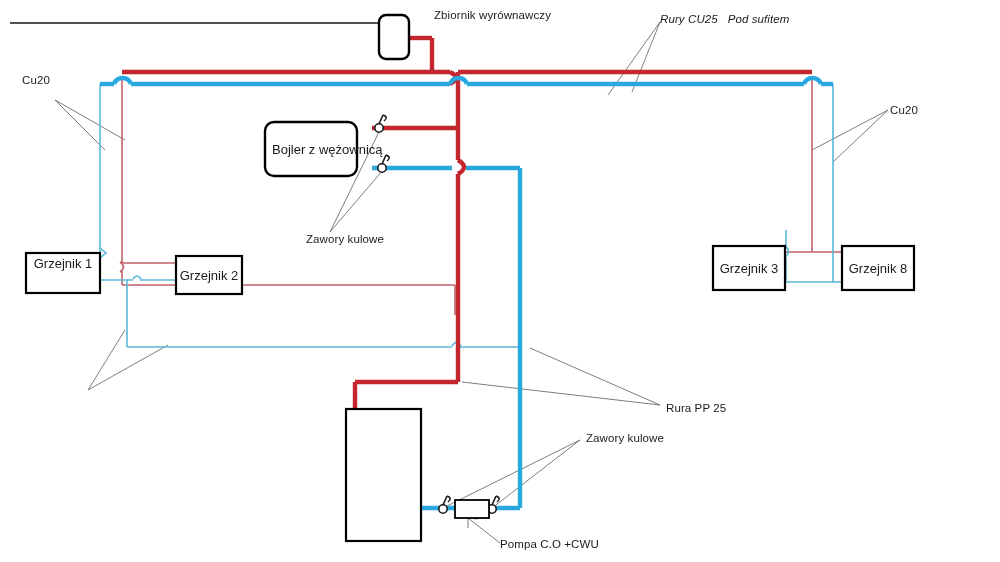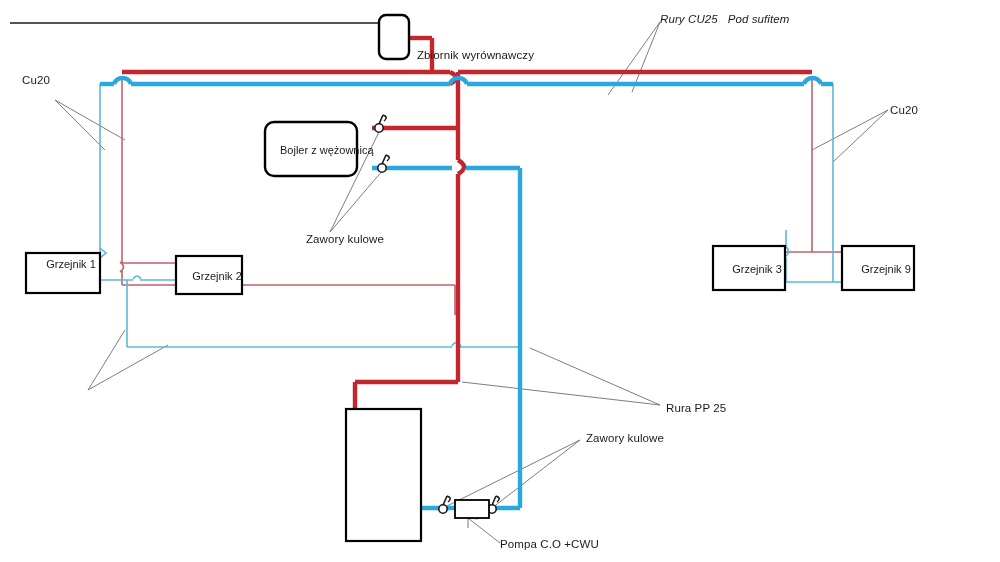--- a/index.html
+++ b/index.html
@@ -1,20 +1,20 @@
 <!DOCTYPE html>
 <html><head>
 <meta charset="utf-8">
 <style>
   html,body{margin:0;padding:0;background:#ffffff;}
   body{font-family:"Liberation Sans","DejaVu Sans",sans-serif;}
   #stage{position:relative;width:1000px;height:562px;background:#fff;overflow:hidden;}
   svg#diagram{position:absolute;left:0;top:0;width:1000px;height:562px;}
   .lbl{position:absolute;font-size:11.5px;color:#1a1a1a;white-space:pre;line-height:15px;letter-spacing:.1px;}
-  .boxlbl{position:absolute;font-size:11px;color:#1a1a1a;white-space:pre;line-height:16px;margin-left:8px;}
+  .boxlbl{position:absolute;font-size:13px;color:#1a1a1a;white-space:pre;line-height:16px;}
   .multi{white-space:pre-line;}
 </style>
 </head>
 <body>
 
 <div id="stage">
 
   <svg id="diagram" viewBox="0 0 1000 562">
 
     <g stroke="#6e6e6e" stroke-width="0.9" fill="none">
@@ -156,33 +156,33 @@
     <rect x="26" y="253" width="74" height="40" fill="#ffffff" stroke="#000" stroke-width="2.2"></rect>
     <rect x="176" y="256" width="66" height="38" fill="#ffffff" stroke="#000" stroke-width="2.2"></rect>
     <rect x="713" y="246" width="72" height="44" fill="#ffffff" stroke="#000" stroke-width="2.2"></rect>
     <rect x="842" y="246" width="72" height="44" fill="#ffffff" stroke="#000" stroke-width="2.2"></rect>
 
     <rect x="346" y="409" width="75" height="132" fill="#ffffff" stroke="#000" stroke-width="2.2"></rect>
 
     <rect x="455" y="500" width="34" height="18" fill="#ffffff" stroke="#000" stroke-width="1.8"></rect>
   </svg>
 
-  <div class="lbl" style="left:417px;top:8px;margin-top:40px;">Zbiornik wyrównawczy</div>
+  <div class="lbl" style="left:434px;top:8px;">Zbiornik wyrównawczy</div>
   <div class="lbl" style="left:660px;top:12px;font-style:italic;">Rury CU25   Pod sufitem</div>
   <div class="lbl" style="left:22px;top:73px;">Cu20</div>
   <div class="lbl" style="left:890px;top:103px;">Cu20</div>
 
   <div class="boxlbl" style="left:272px;top:142px;width:80px;text-align:center;">Bojler z wężownicą</div>
 
   <div class="lbl" style="left:306px;top:232px;">Zawory kulowe</div>
 
   <div class="boxlbl" style="left:26px;top:256px;width:74px;text-align:center;">Grzejnik 1</div>
   <div class="boxlbl" style="left:176px;top:268px;width:66px;text-align:center;">Grzejnik 2</div>
   <div class="boxlbl" style="left:713px;top:261px;width:72px;text-align:center;">Grzejnik 3</div>
-  <div class="boxlbl" style="left:842px;top:261px;width:72px;text-align:center;">Grzejnik 9</div>
+  <div class="boxlbl" style="left:842px;top:261px;width:72px;text-align:center;">Grzejnik 8</div>
 
   <div class="lbl" style="left:666px;top:401px;">Rura PP 25</div>
   <div class="lbl" style="left:586px;top:431px;">Zawory kulowe</div>
 
 
   <div class="lbl" style="left:500px;top:537px;">Pompa C.O +CWU</div>
 
 </div>
 
 </body></html>

